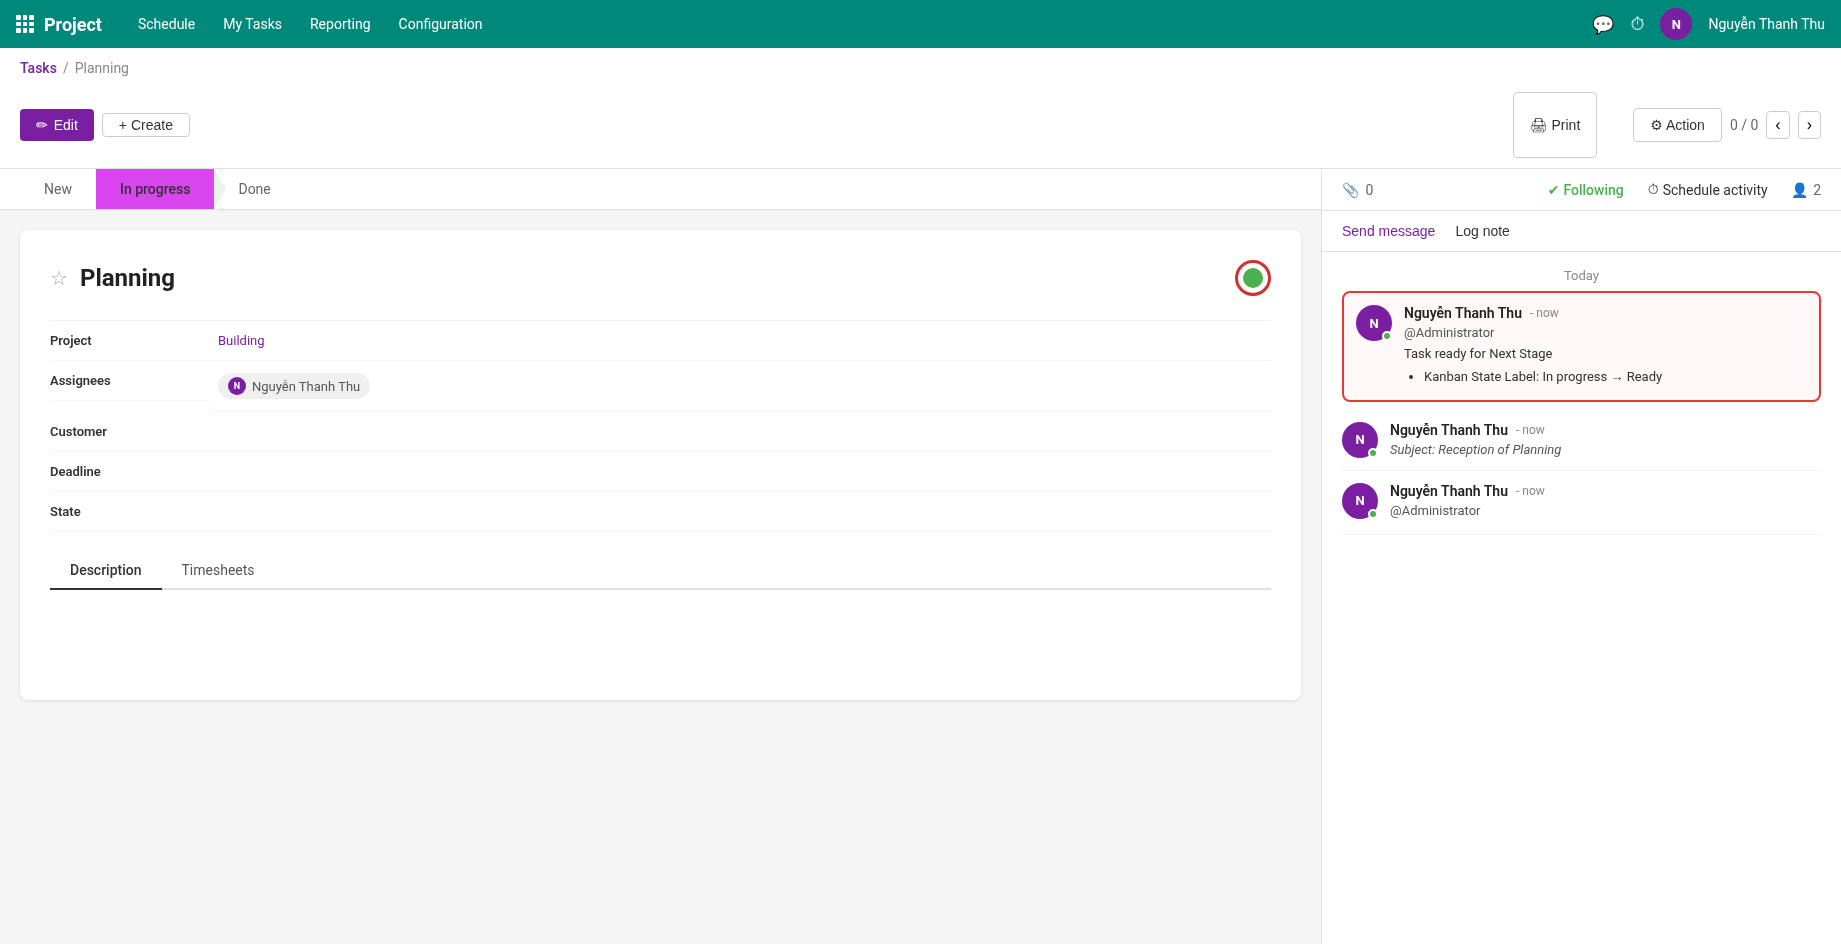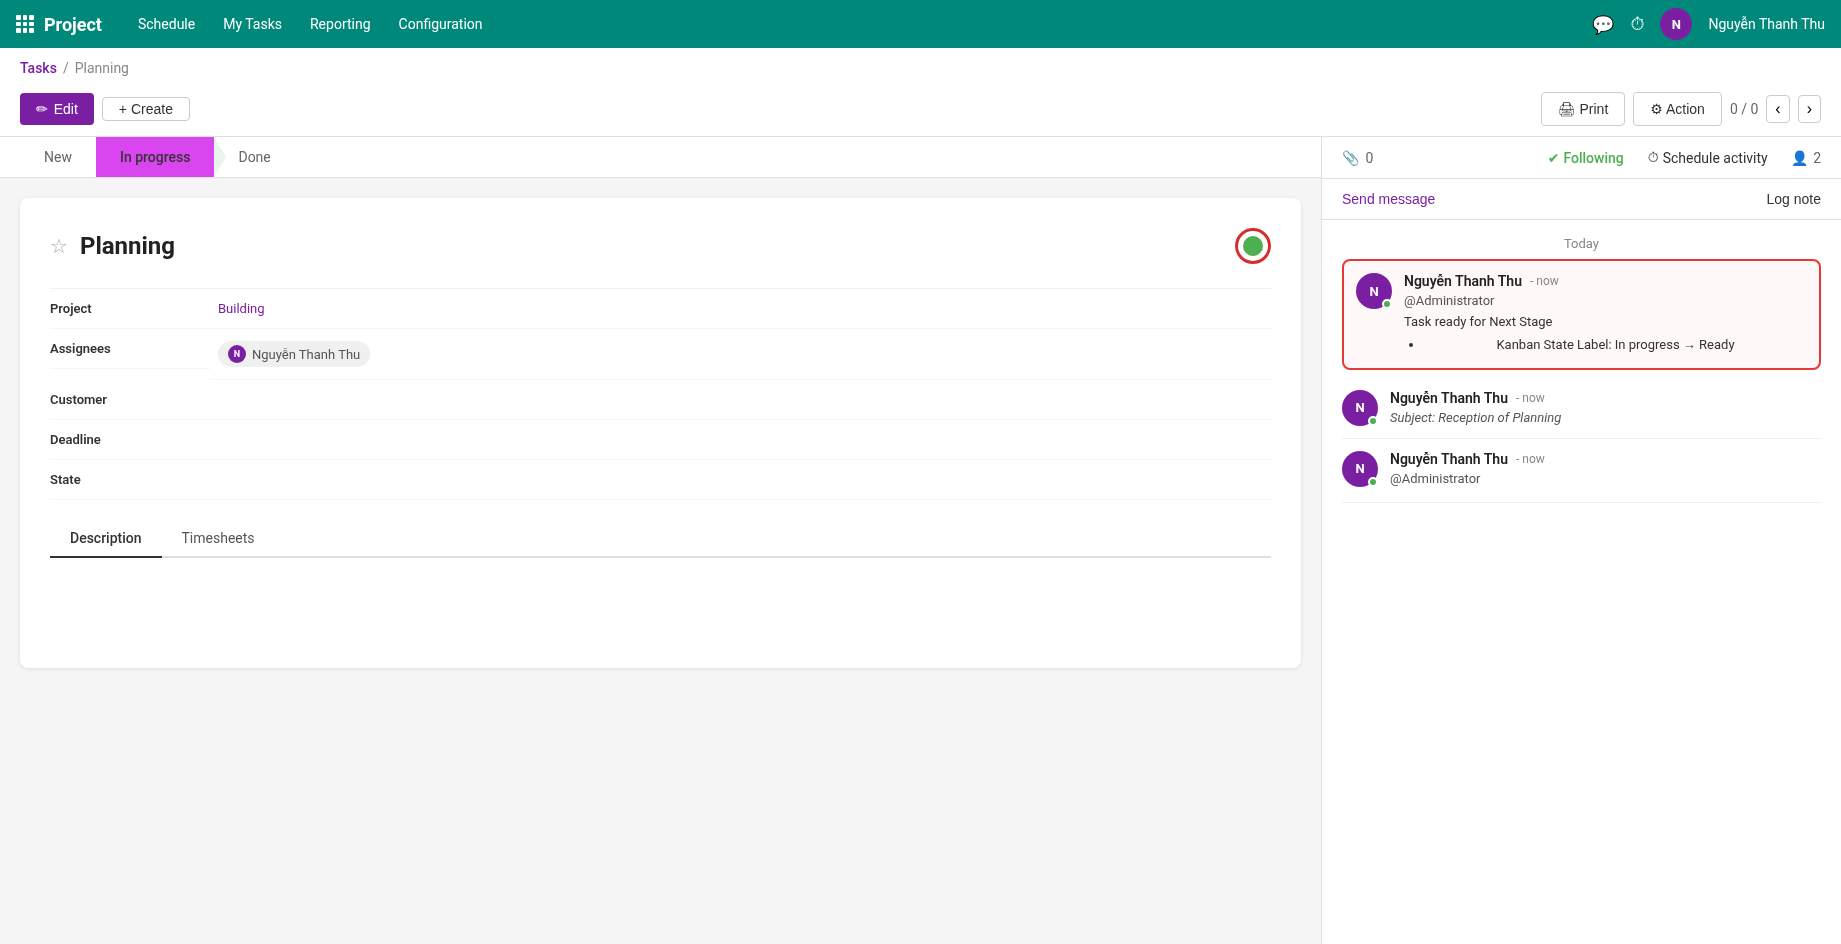--- a/index.html
+++ b/index.html
@@ -118,21 +118,21 @@
       cursor: pointer;
       display: flex;
       align-items: center;
       gap: 6px;
       font-size: 14px;
     }
     .btn-print {
       background: white;
       color: #333;
       border: 1px solid #ccc;
-      padding: 8px 16px;
+      padding: 24px 16px;
       border-radius: 4px;
       cursor: pointer;
       display: flex;
       align-items: center;
       gap: 6px;
       font-size: 14px;
       margin-left: auto;
       
     }
     .toolbar-spacer { flex: 1; }
@@ -140,20 +140,21 @@
       background: white;
       color: #333;
       border: 1px solid #ccc;
       padding: 8px 16px;
       border-radius: 4px;
       cursor: pointer;
       display: flex;
       align-items: center;
       gap: 6px;
       font-size: 14px;
+      margin-left: 28px;
     }
     .pagination {
       display: flex;
       align-items: center;
       gap: 8px;
       color: #666;
       font-size: 14px;
     }
     .pagination button {
       background: white;
@@ -449,21 +450,20 @@
     }
     .msg-text {
       color: #333;
       font-size: 13px;
       line-height: 1.6;
     }
     .msg-list {
       margin: 4px 0 4px 20px;
       color: #333;
       font-size: 13px;
-      text-align: center;
     }
     .msg-italic {
       font-style: italic;
       color: #555;
       font-size: 13px;
     }
   </style>
 </head>
 <body>
 
@@ -605,21 +605,21 @@
           <span>⏱</span>
           <span>Schedule activity</span>
         </div>
         <div class="followers-count">
           <span>👤</span>
           <span>2</span>
         </div>
       </div>
     </div>
 
-    <div style="display:flex; gap:20px; padding: 12px 20px; border-bottom: 1px solid #e0e0e0; justify-content: space-between;">
+    <div style="display:flex; gap:20px; padding: 12px 20px; border-bottom: 1px solid #e0e0e0;">
       <button class="send-message-btn">Send message</button>
       <button class="log-note-btn">Log note</button>
     </div>
 
     <div class="chatter-body">
       <div class="date-divider">Today</div>
 
       <div class="message highlighted">
         <div class="msg-avatar">
           N

